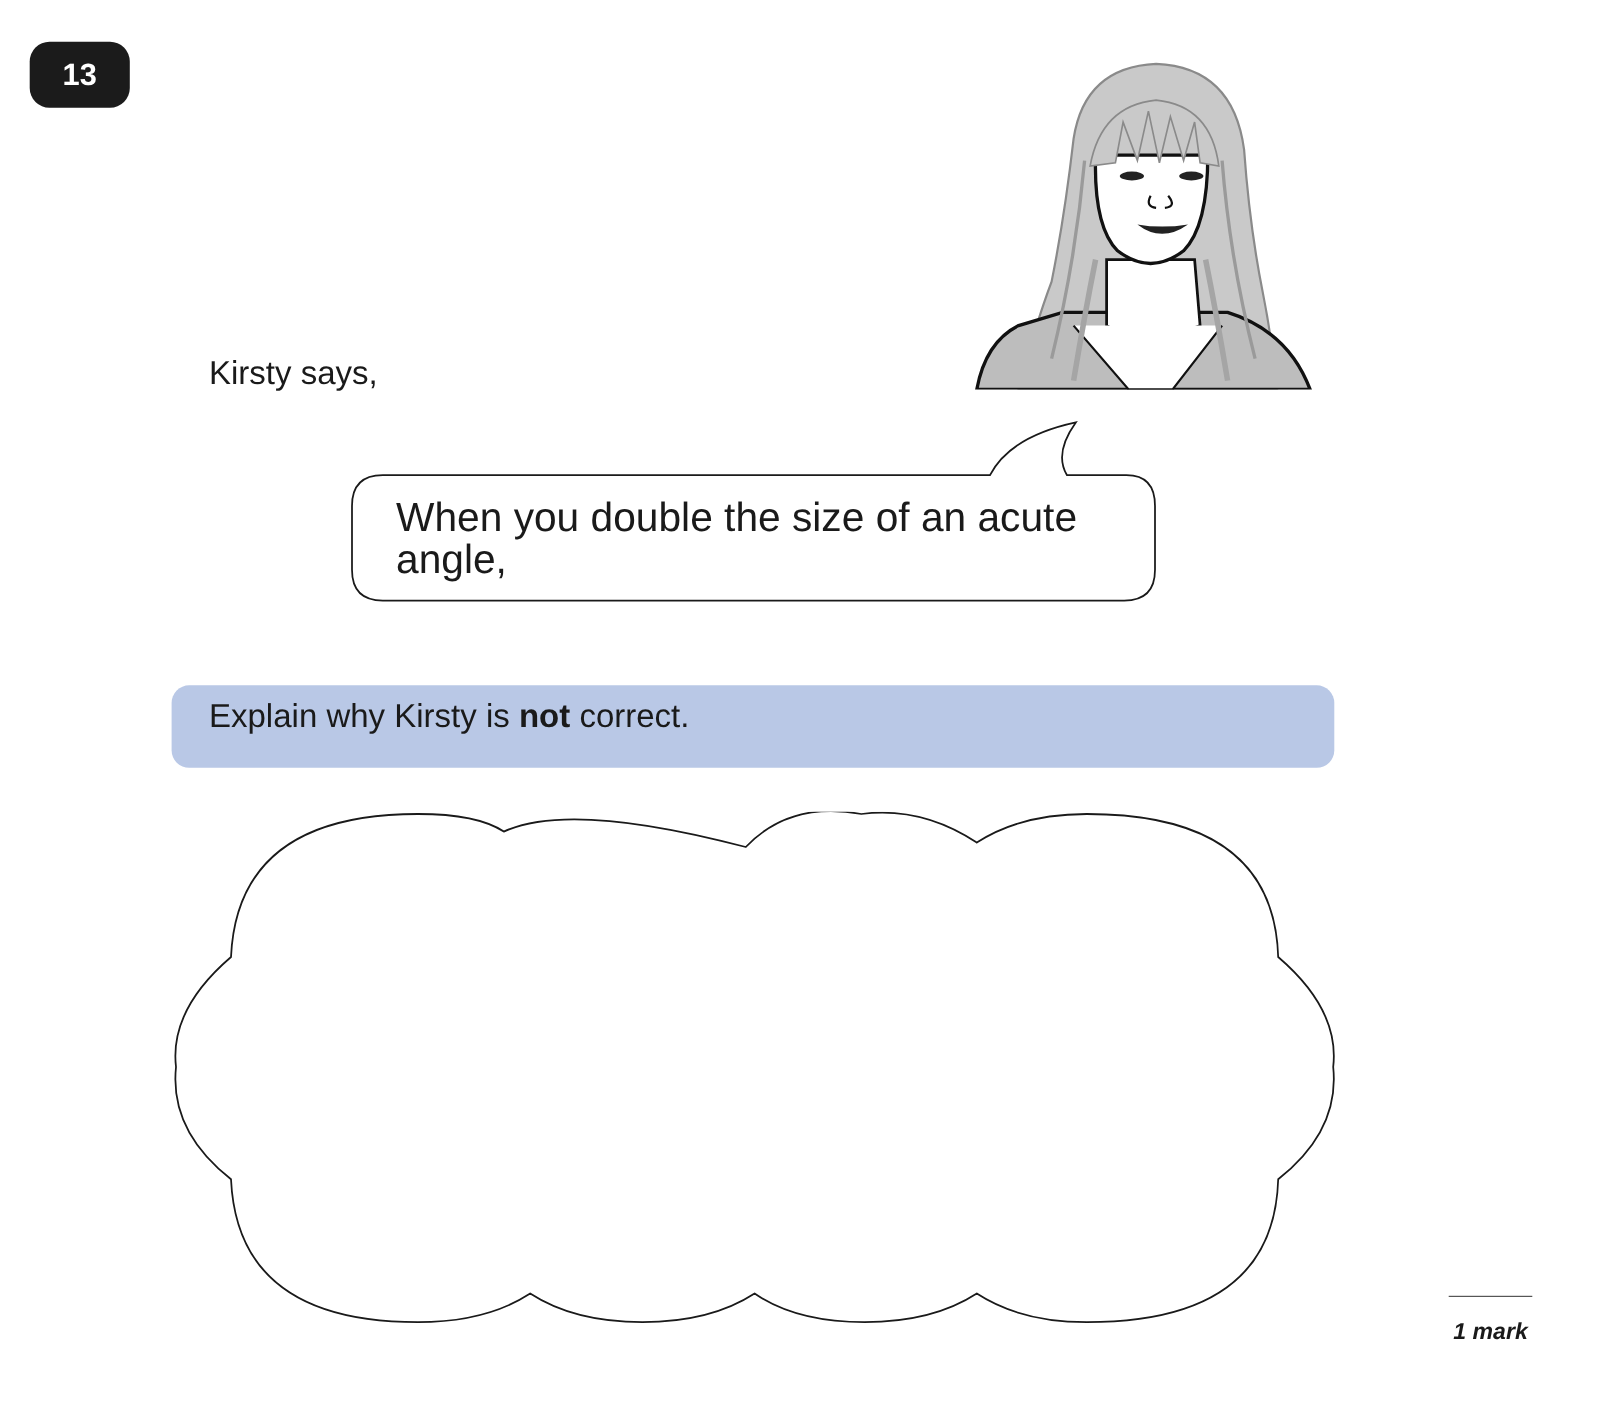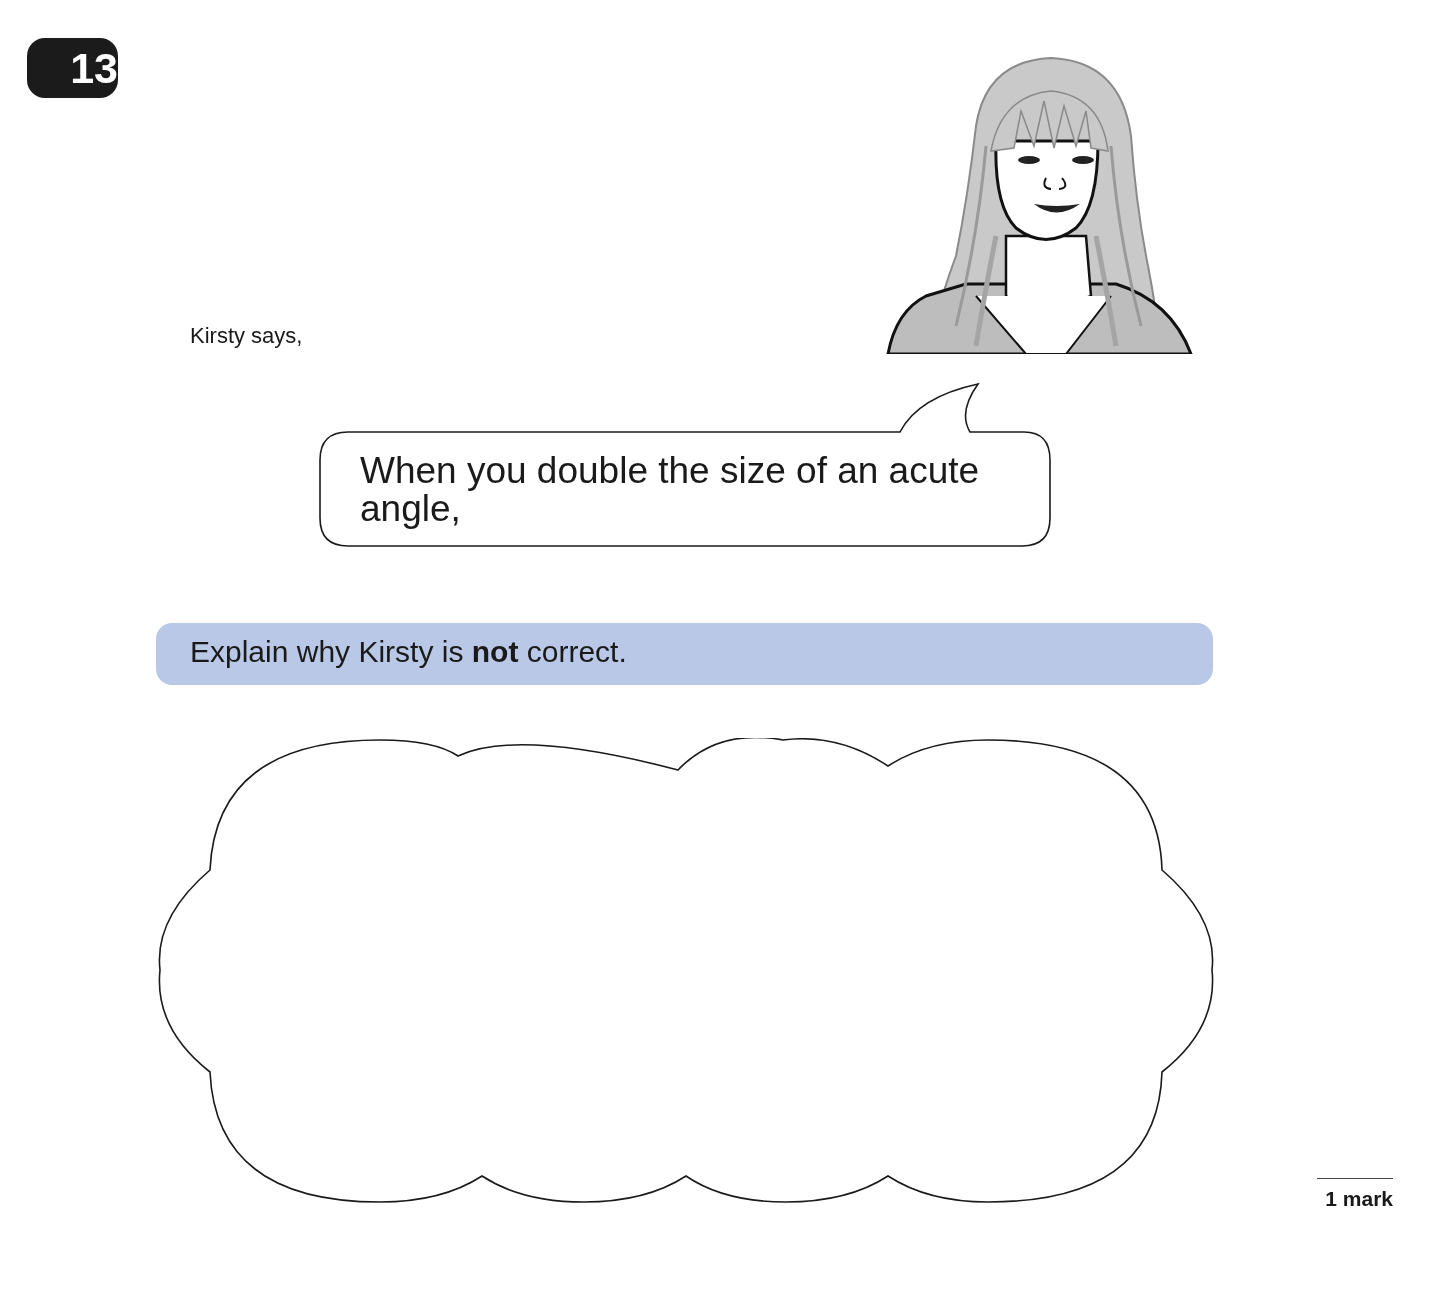--- a/index.html
+++ b/index.html
@@ -1,32 +1,32 @@
 <!DOCTYPE html>
 <html><head>
 <meta charset="utf-8">
 <style>
   html, body { margin:0; padding:0; background:#ffffff; }
   body { width:1456px; height:1290px; position:relative; overflow:hidden;
          font-family:"Liberation Sans", sans-serif; color:#1a1a1a; }
   .qnum { position:absolute; left:27px; top:38px; width:91px; height:60px;
           background:#1b1b1b; border-radius:18px; color:#fff;
-          font-weight:bold; font-size:43px; display:flex; align-items:center; justify-content:flex-end; }
+          font-weight:bold; font-size:28px; display:flex; align-items:center; justify-content:center; }
   .portrait { position:absolute; left:886px; top:56px; width:308px; height:298px; }
-  .intro { position:absolute; left:190px; top:323px; font-size:22px; }
+  .intro { position:absolute; left:190px; top:323px; font-size:30px; }
   .bubble-svg { position:absolute; left:318px; top:382px; width:734px; height:166px; }
   .bubble-text { position:absolute; left:360px; top:452px; font-size:37px; line-height:38px; width:680px; }
-  .instruction { position:absolute; left:156px; top:623px; width:1057px; height:62px;
+  .instruction { position:absolute; left:156px; top:623px; width:1057px; height:75px;
                  background:#b9c8e6; border-radius:16px; }
   .instruction-text { position:absolute; left:34px; top:12px; font-size:30px; }
   .instruction-text b { font-weight:bold; }
   .cloud { position:absolute; left:158px; top:738px; width:1056px; height:466px; }
   .answer-area { position:absolute; left:240px; top:800px; width:890px; height:340px; }
   .marks { position:absolute; left:1317px; top:1178px; width:76px; border-top:1.5px solid #444;
-           font-size:21px; font-weight:bold; padding-top:8px; text-align:right; }
+           font-size:21px; font-weight:bold; padding-top:20px; text-align:center;font-style:italic; }
 </style>
 </head>
 <body>
 
 <div class="qnum">
   <span>13</span>
 </div>
 
 <svg class="portrait" viewBox="0 0 308 298">
 

